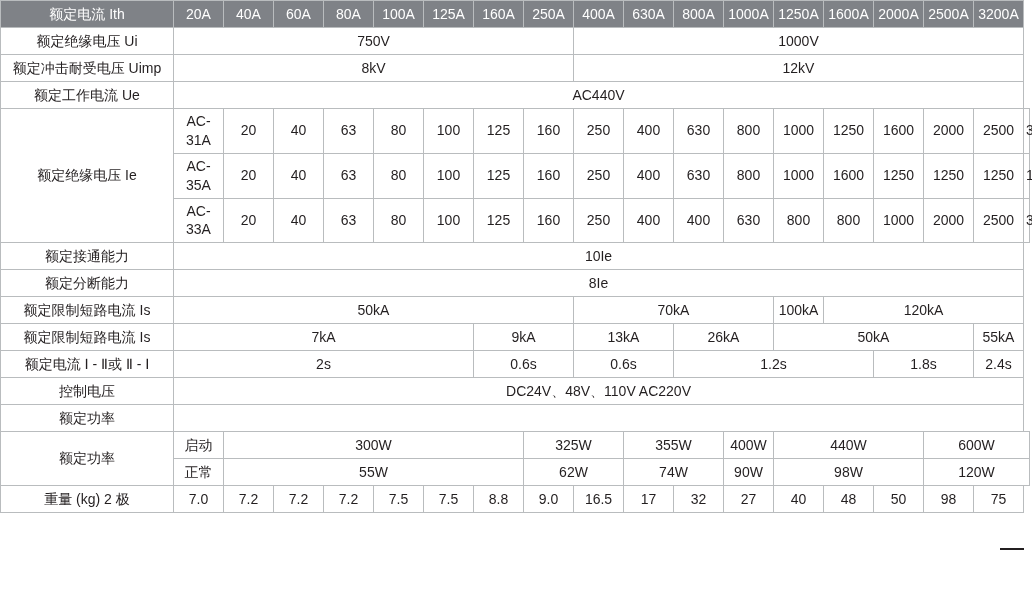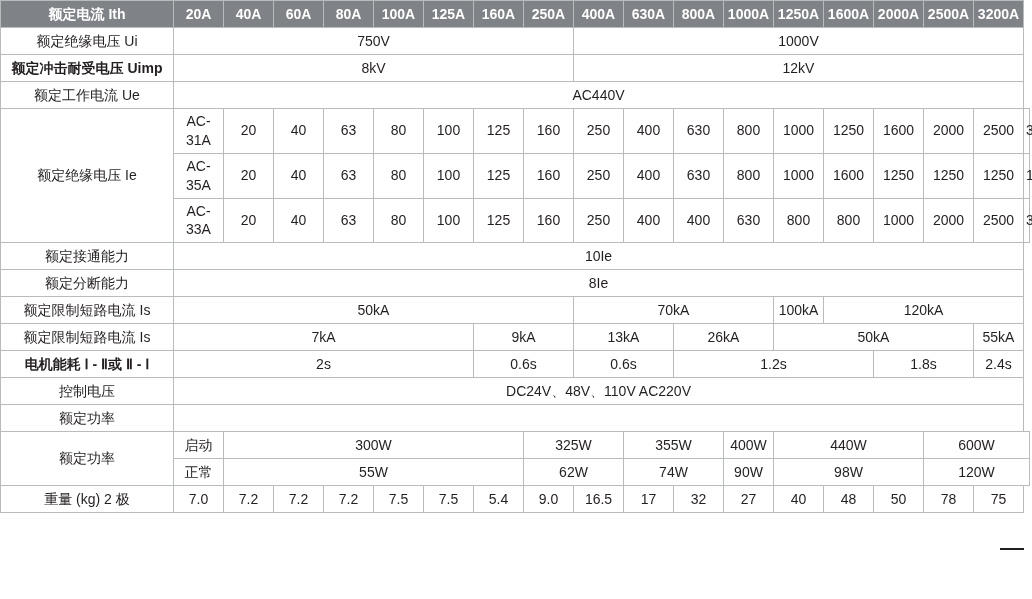--- a/index.html
+++ b/index.html
@@ -35,31 +35,30 @@
     padding-left: 9px;
     font-size: 14.5px;
   }
   td.sublabel {
     text-align: center;
     font-size: 14.5px;
   }
   tr.header-row td {
     background: #7f8287;
     color: #ffffff;
-    font-weight: bold;
+    font-weight: normal;
     border: 1px solid #b9bcbe;
     font-size: 14px;
     height: 30px;
   }
   tr.header-row td.label {
     text-align: left;
   }
   .tall {
     height: 40px;
-    font-weight: bold;
   }
   .corner-mark {
     position: absolute;
     right: 8px;
     top: 548px;
     width: 24px;
     height: 2px;
     background: #231f20;
   }
   .wrapper {
@@ -207,21 +206,21 @@
         <tr>
           <td class="label">额定限制短路电流 Is</td>
           <td colspan="6">7kA</td>
           <td colspan="2">9kA</td>
           <td colspan="2">13kA</td>
           <td colspan="2">26kA</td>
           <td colspan="4">50kA</td>
           <td colspan="1">55kA</td>
         </tr>
         <tr>
-          <td class="label tall">电机能耗 Ⅰ - Ⅱ或 Ⅱ - Ⅰ</td>
+          <td class="label tall">额定电流 Ⅰ - Ⅱ或 Ⅱ - Ⅰ</td>
           <td colspan="6">2s</td>
           <td colspan="2">0.6s</td>
           <td colspan="2">0.6s</td>
           <td colspan="4">1.2s</td>
           <td colspan="2">1.8s</td>
           <td colspan="1">2.4s</td>
         </tr>
         <tr>
           <td class="label">控制电压</td>
           <td colspan="17">DC24V、48V、110V    AC220V</td>
@@ -250,28 +249,28 @@
           <td colspan="3">120W</td>
         </tr>
         <tr>
           <td class="label">重量 (kg) 2 极</td>
           <td>7.0</td>
           <td>7.2</td>
           <td>7.2</td>
           <td>7.2</td>
           <td>7.5</td>
           <td>7.5</td>
-          <td>5.4</td>
+          <td>8.8</td>
           <td>9.0</td>
           <td>16.5</td>
           <td>17</td>
           <td>32</td>
           <td>27</td>
           <td>40</td>
           <td>48</td>
           <td>50</td>
-          <td>78</td>
+          <td>98</td>
           <td>75</td>
         </tr>
       </tbody>
   </table>
   <div class="corner-mark"></div>
 </div>
 
 </body></html>

